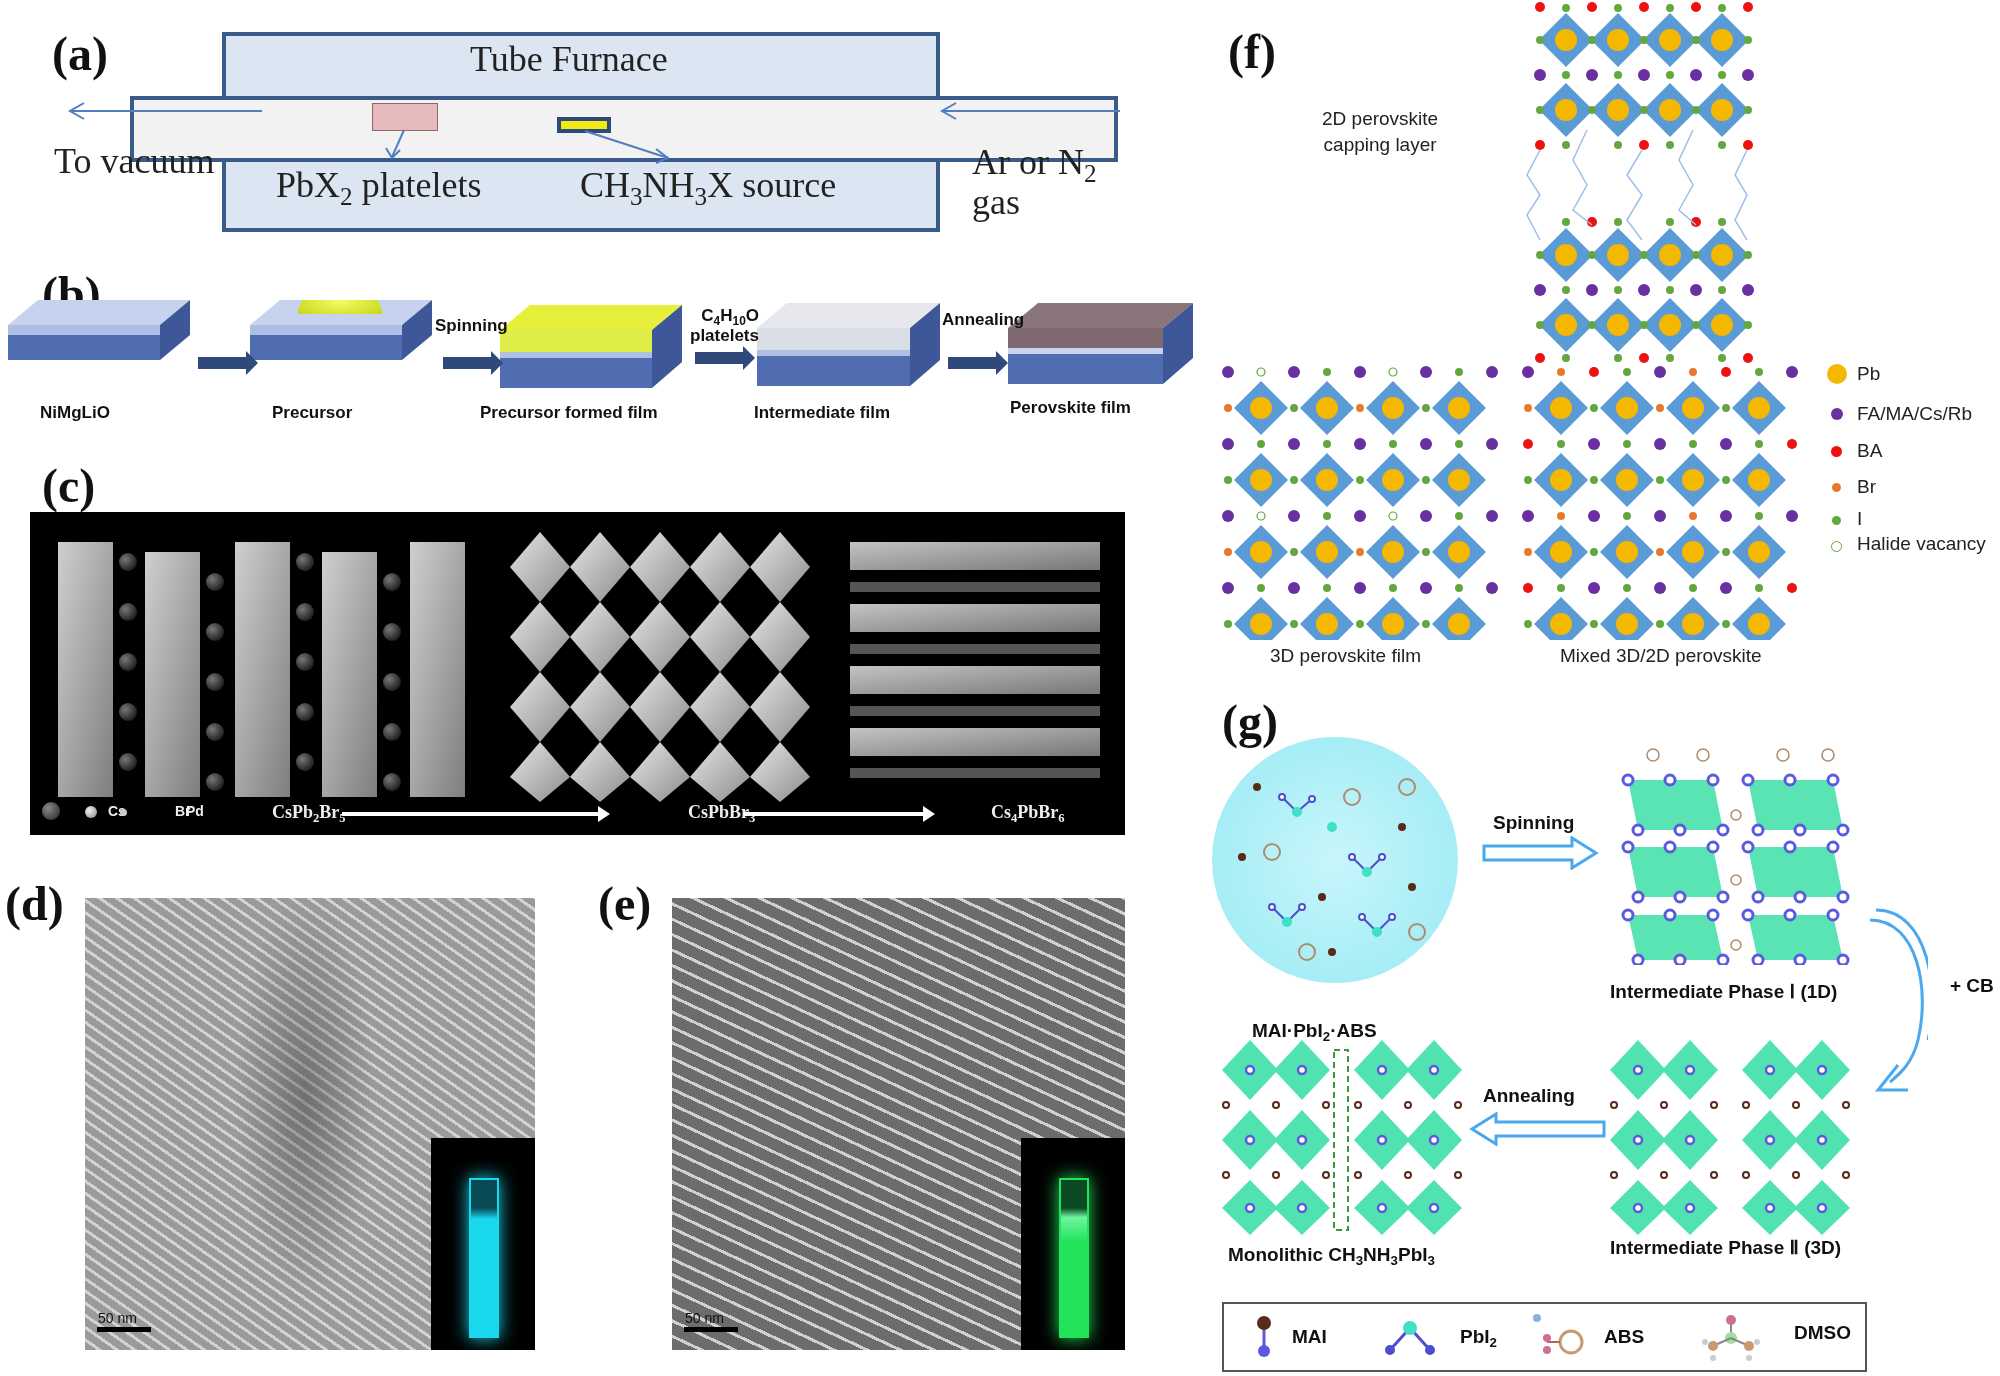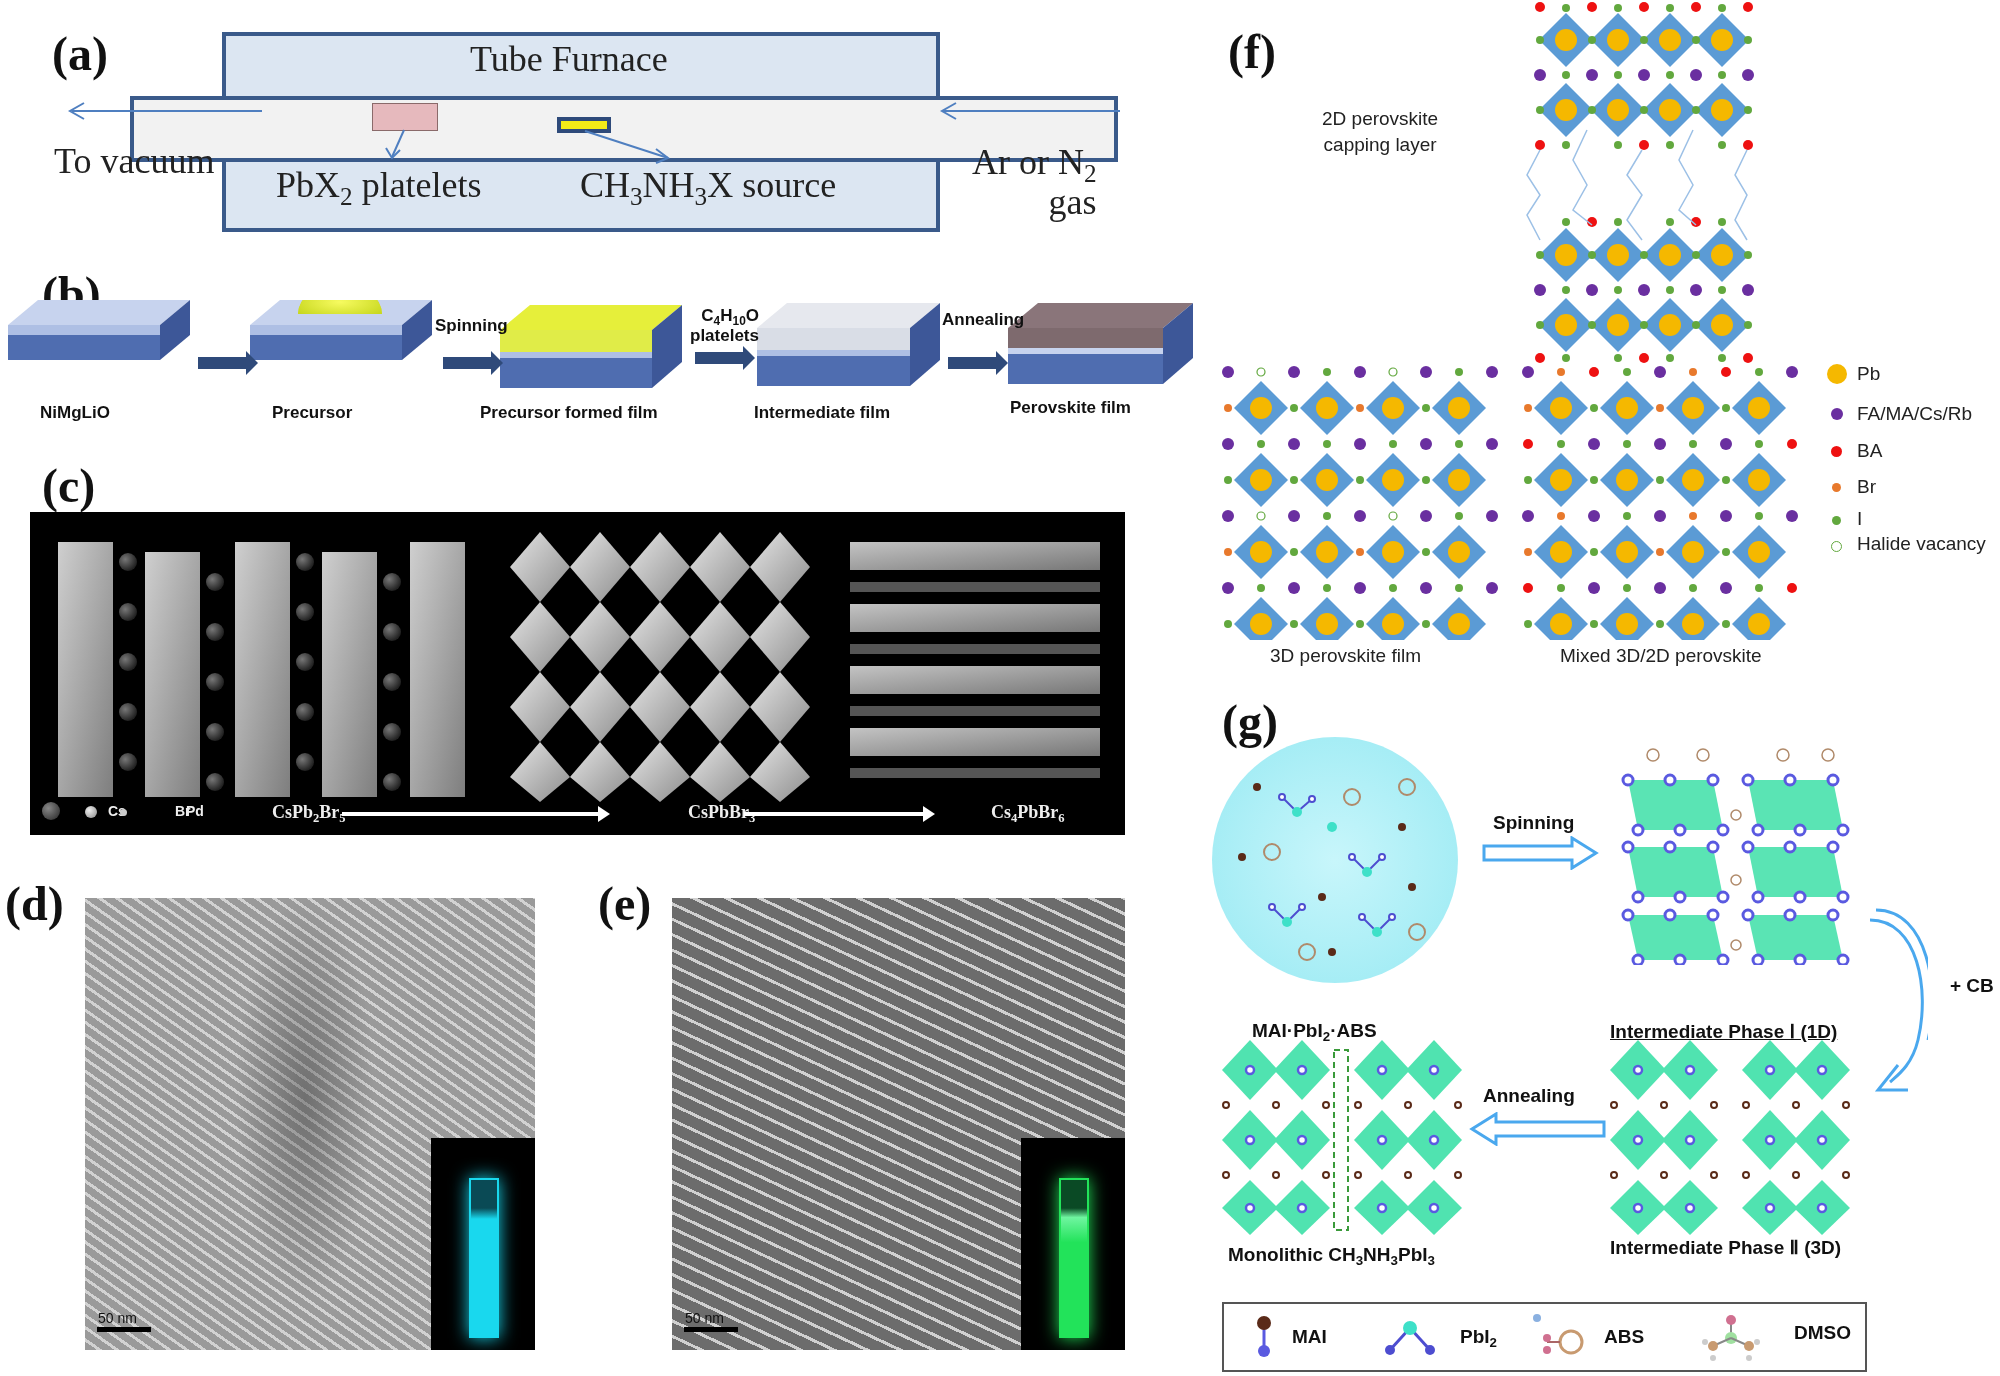--- a/index.html
+++ b/index.html
@@ -59,21 +59,21 @@
     <line x1="1120" y1="111" x2="942" y2="111" stroke="#4f7fc0" stroke-width="2"></line>
     <polyline points="956,103 942,111 956,119" fill="none" stroke="#4f7fc0" stroke-width="2"></polyline>
     <line x1="404" y1="130" x2="392" y2="157" stroke="#4f7fc0" stroke-width="2"></line>
     <polyline points="386,148 392,158 400,150" fill="none" stroke="#4f7fc0" stroke-width="2"></polyline>
     <line x1="585" y1="131" x2="668" y2="158" stroke="#4f7fc0" stroke-width="2"></line>
     <polyline points="656,149 668,158 656,163" fill="none" stroke="#4f7fc0" stroke-width="2"></polyline>
   </svg>
   <div class="abs atext" style="left:54px;top:140px;">To vacuum</div>
   <div class="abs atext" style="left:276px;top:164px;"><span>PbX</span><sub>2</sub><span> platelets</span></div>
   <div class="abs atext" style="left:580px;top:164px;"><span>CH</span><sub>3</sub><span>NH</span><sub>3</sub><span>X source</span></div>
-  <div class="abs atext" style="left:972px;top:142px;line-height:40px;text-align:right;">
+  <div class="abs atext" style="left:972px;top:142px;line-height:40px;text-align:left;">
     <div><span>Ar or N</span><sub>2</sub></div>
     <div>gas</div>
   </div>
 </div>
 
 <div>
   <div class="plabel" style="left:42px;top:270px;">(b)</div>
 
   <svg class="abs" style="left:0;top:300px;" width="1200" height="110">
     <defs>
@@ -677,21 +677,21 @@
     <g fill="none" stroke="#b08a6a" stroke-width="1.5">
         <circle cx="35" cy="20" r="6"></circle>
         <circle cx="85" cy="20" r="6"></circle>
         <circle cx="165" cy="20" r="6"></circle>
         <circle cx="210" cy="20" r="6"></circle>
         <circle cx="118" cy="80" r="5"></circle>
         <circle cx="118" cy="145" r="5"></circle>
         <circle cx="118" cy="210" r="5"></circle>
       </g>
   </svg>
-  <div class="gtext" style="left:1610px;top:1020px;text-decoration:underline;">Intermediate Phase Ⅰ (1D)</div>
+  <div class="gtext" style="left:1610px;top:980px;">Intermediate Phase Ⅰ (1D)</div>
 
   <svg class="abs" style="left:1868px;top:900px;" width="60" height="200">
     <path d="M2,20 C50,20 62,90 50,140 C44,165 30,175 22,182" fill="none" stroke="#4aa8ee" stroke-width="3"></path>
     <path d="M8,10 C60,10 72,90 60,140" fill="none" stroke="#4aa8ee" stroke-width="3"></path>
     <polyline points="30,165 10,190 40,190" fill="none" stroke="#4aa8ee" stroke-width="3"></polyline>
   </svg>
   <div class="gtext" style="left:1950px;top:975px;">+ CB</div>
 
   <svg class="abs" style="left:1610px;top:1030px;" width="260" height="210">
     <g fill="#3ee0a8" opacity=".9">

